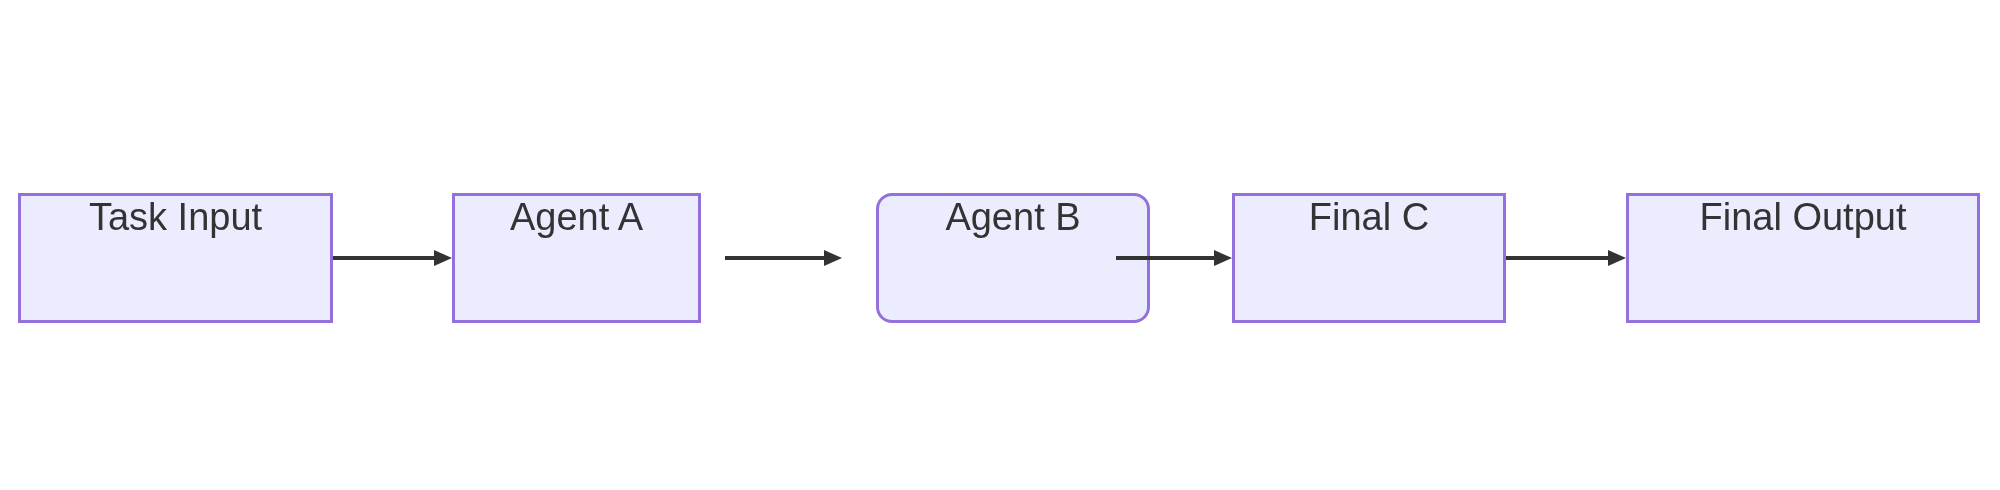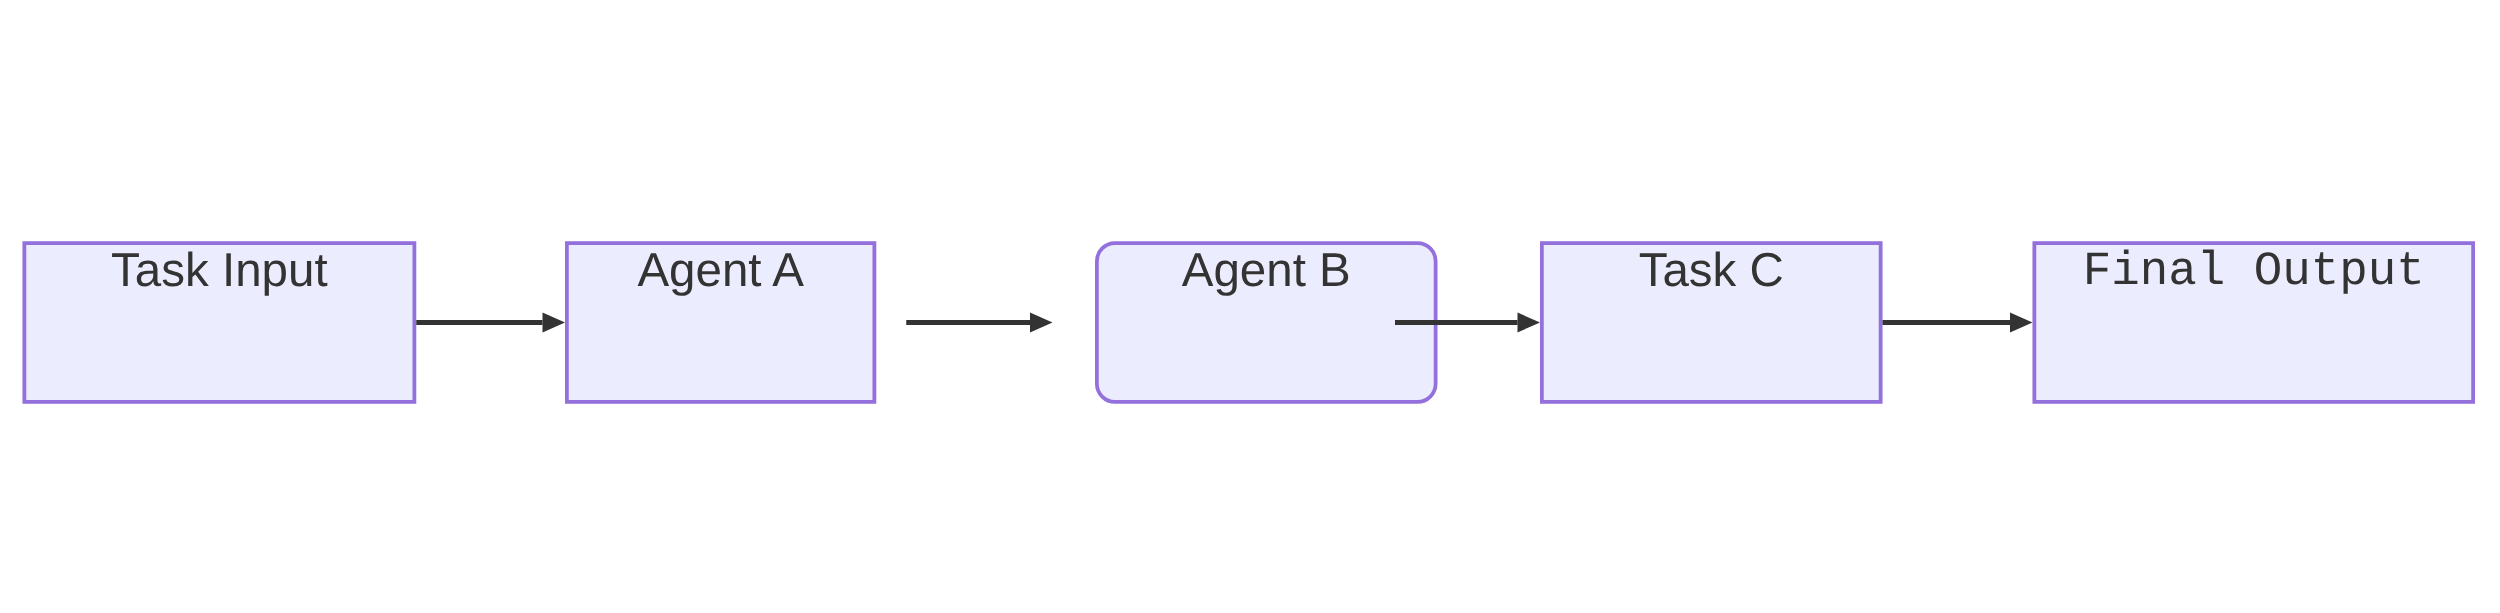--- a/index.html
+++ b/index.html
@@ -31,21 +31,21 @@
   }
   .node-label {
     font-size: 38px;
     color: var(--text);
     white-space: nowrap;
   }
   .n1 { left: 18px;   width: 315px; }
   .n2 { left: 452px;  width: 249px; }
   .n3 { left: 876px;  width: 274px; border-radius: 16px; }
   .n4 { left: 1232px; width: 274px; }
-  .n5 { left: 1626px; width: 354px; font-family: Liberation Mono, monospace; }
+  .n5 { left: 1626px; width: 354px; }
 
   .edge-line {
     position: absolute;
     top: 256px;
     height: 4px;
     background: var(--arrow);
   }
   .l1 { left: 333px;  width: 101px; }
   .l2 { left: 725px;  width: 99px;  }
   .l3 { left: 1116px; width: 98px;  }
@@ -85,21 +85,21 @@
   <div class="edge-head h2"></div>
 
   <div class="node n3">
     <span class="node-label">Agent B</span>
   </div>
 
   <div class="edge-line l3"></div>
   <div class="edge-head h3"></div>
 
   <div class="node n4">
-    <span class="node-label">Task C</span>
+    <span class="node-label">Final C</span>
   </div>
 
   <div class="edge-line l4"></div>
   <div class="edge-head h4"></div>
 
   <div class="node n5">
     <span class="node-label">Final Output</span>
   </div>
 
 </div>

